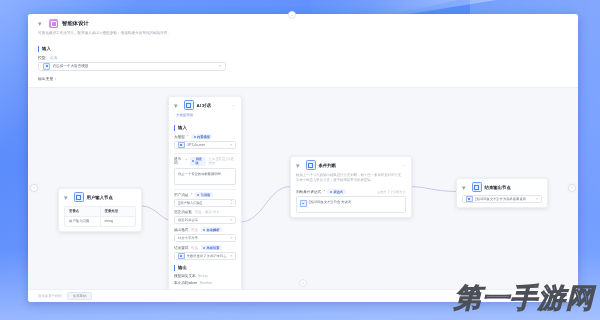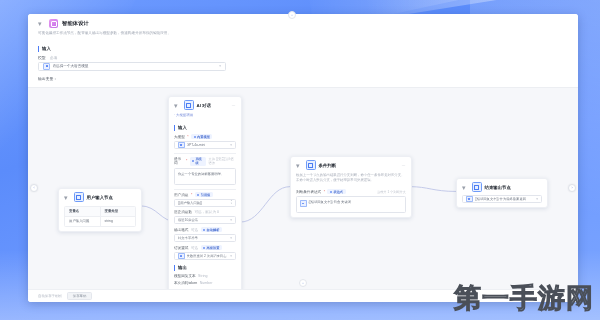--- a/index.html
+++ b/index.html
@@ -132,21 +132,21 @@
     display:flex;align-items:center;gap:5px;padding:0 10px;}
   .f-text{font-size:3.4px;color:#aeb4bf;}
   .f-btn{font-size:3.4px;color:#8b929e;background:#f2f4f7;
     border:.5px solid #e4e7ed;border-radius:1.5px;padding:1px 5px;}
 
   
   #watermark{position:absolute;right:6px;bottom:4px;
     font-family:"DejaVu Sans",sans-serif;font-size:27px;font-weight:bold;
     color:rgba(255,255,255,.05);
     -webkit-text-stroke:1px #4a4f58;
-    letter-spacing:1px;white-space:nowrap;pointer-events:none;}
+    letter-spacing:1px;white-space:nowrap;pointer-events:none;font-style:italic;}
 </style>
 </head>
 <body>
 
 <div id="bg">
   <div class="bg-grad"></div>
   <div class="bg-streak s1"></div>
   <div class="bg-streak s2"></div>
   <div class="bg-streak s3"></div>
   <div class="bg-streak s5"></div>

